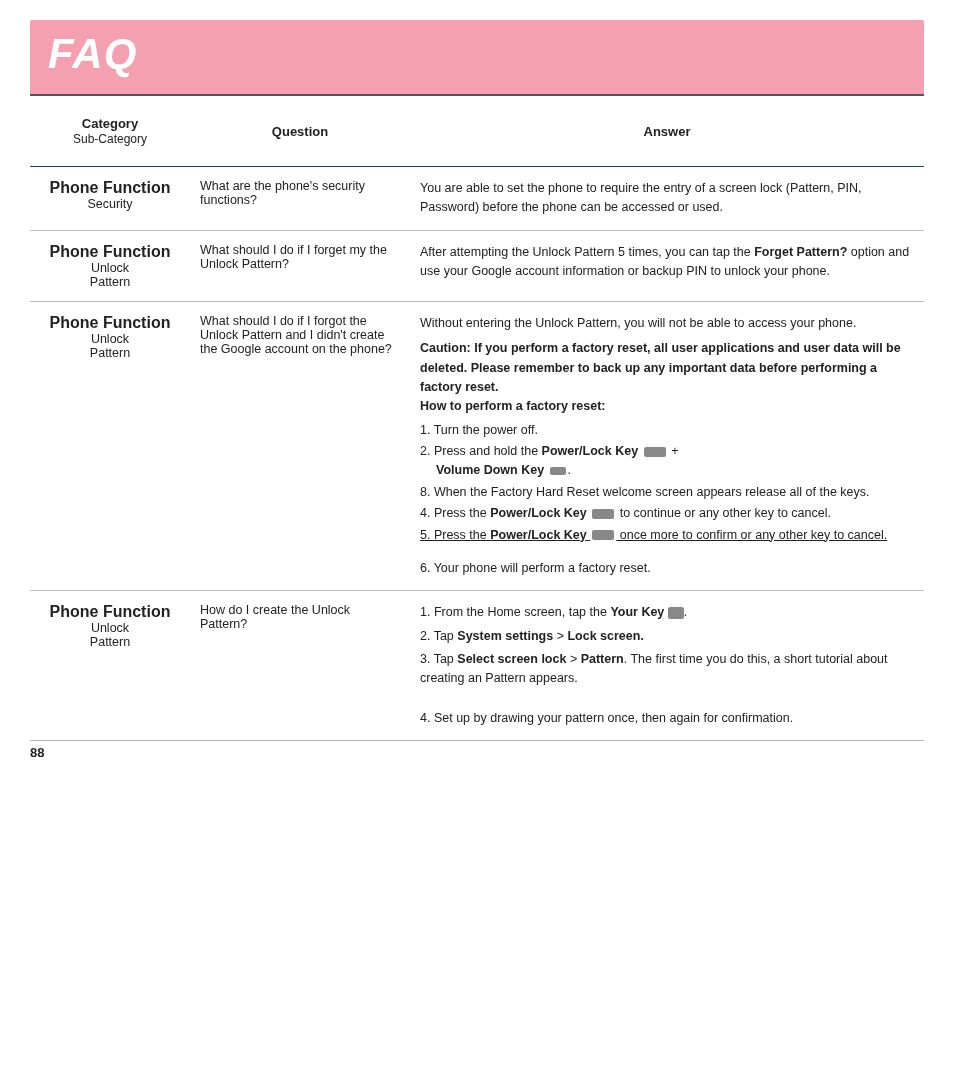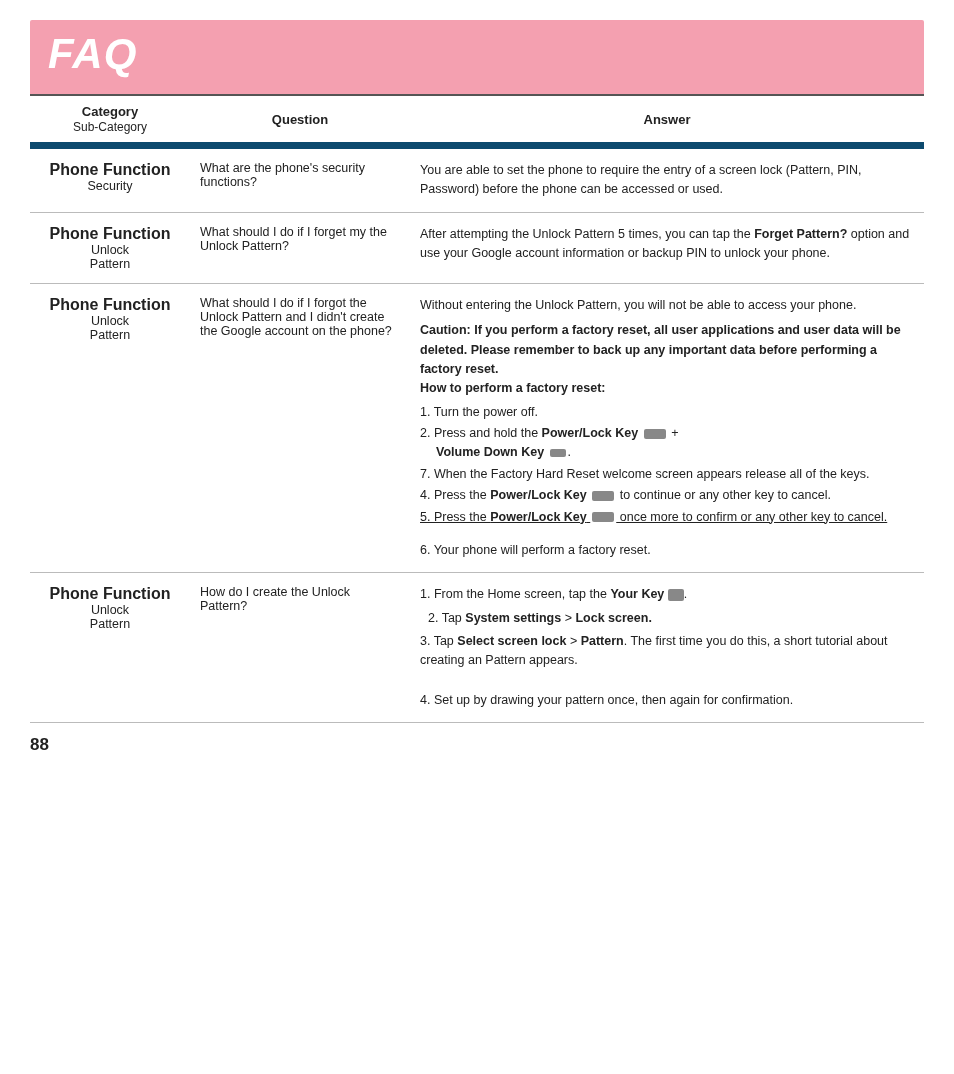--- a/index.html
+++ b/index.html
@@ -26,22 +26,22 @@
       color: #fff;
       font-style: italic;
       letter-spacing: 1px;
     }
     .faq-table {
       width: 100%;
       border-collapse: collapse;
       border-top: 2px solid #555;
     }
     .faq-table th {
-      border-bottom: 7px solid #0c4a6e;
-      padding: 8px 10px;
+      border-bottom: 1px solid #0c4a6e;
+      padding: 20px 10px;
       font-weight: bold;
       font-size: 13px;
       text-align: left;
       background: #fff;
     }
     .faq-table th.col-category {
       width: 160px;
       text-align: center;
     }
     .faq-table th.col-question {
@@ -76,22 +76,22 @@
       vertical-align: middle;
       padding: 12px 14px;
       font-size: 12.5px;
     }
     .col-answer-cell {
       font-size: 12.5px;
       line-height: 1.55;
     }
     .bold { font-weight: bold; }
     .page-num {
-      margin-top: 12px;
-      font-size: 17px;
+      margin-top: 4px;
+      font-size: 13px;
       font-weight: bold;
     }
     .header-subcategory {
       font-size: 12px;
       font-weight: normal;
     }
     .key-icon {
       display: inline-block;
       width: 22px;
       height: 10px;
@@ -166,39 +166,39 @@
         </td>
         <td class="col-question-cell">
           <span>What should I do if I forgot the Unlock Pattern and I didn't create the Google account on the phone?</span>
         </td>
         <td class="col-answer-cell">
           <p style="margin-bottom:6px;">Without entering the Unlock Pattern, you will not be able to access your phone.</p>
           <p style="font-weight:bold; margin-bottom:0;">Caution: If you perform a factory reset, all user applications and user data will be deleted. Please remember to back up any important data before performing a factory reset.</p>
           <p style="font-weight:bold; margin-bottom:4px;">How to perform a factory reset:</p>
           <p style="margin-bottom:2px;">1. Turn the power off.</p>
           <p style="margin-bottom:2px;">2. Press and hold the <span class="bold">Power/Lock Key</span> <span class="key-icon"></span> + <br><span style="padding-left:16px;"><span class="bold">Volume Down Key</span> <span class="key-icon-sm"></span>.</span></p>
-          <p style="margin-bottom:2px;">7. When the Factory Hard Reset welcome screen appears release all of the keys.</p>
+          <p style="margin-bottom:2px;">8. When the Factory Hard Reset welcome screen appears release all of the keys.</p>
           <p style="margin-bottom:2px;">4. Press the <span class="bold">Power/Lock Key</span> <span class="key-icon"></span> to continue or any other key to cancel.</p>
           <p style="margin-bottom:14px;text-decoration:underline;">5. Press the <span class="bold">Power/Lock Key</span> <span class="key-icon"></span> once more to confirm or any other key to cancel.</p>
           <p>6. Your phone will perform a factory reset.</p>
         </td>
       </tr>
 
       <tr>
         <td class="col-category-cell">
           <span class="main-cat bold">Phone Function</span>
           <span class="sub-cat">Unlock</span>
           <span class="sub-cat">Pattern</span>
         </td>
         <td class="col-question-cell">
           <span>How do I create the Unlock Pattern?</span>
         </td>
         <td class="col-answer-cell">
           <p style="margin-bottom:4px;">1. From the Home screen, tap the <span class="bold">Your Key</span> <span style="display:inline-block;width:16px;height:12px;background:#888;border-radius:2px;vertical-align:middle;"></span>.</p>
-          <p style="margin-bottom:4px;margin-left:8px;">2. Tap <span class="bold">System settings</span> &gt; <span class="bold">Lock screen.</span></p>
+          <p style="margin-bottom:4px;">2. Tap <span class="bold">System settings</span> &gt; <span class="bold">Lock screen.</span></p>
           <p style="margin-bottom:20px;">3. Tap <span class="bold">Select screen lock</span> &gt; <span class="bold">Pattern</span>. The first time you do this, a short tutorial about creating an Pattern appears.</p>
           <p>4. Set up by drawing your pattern once, then again for confirmation.</p>
         </td>
       </tr>
     </tbody>
   </table>
 
   <div class="page-num">88</div>
 </div>
 

